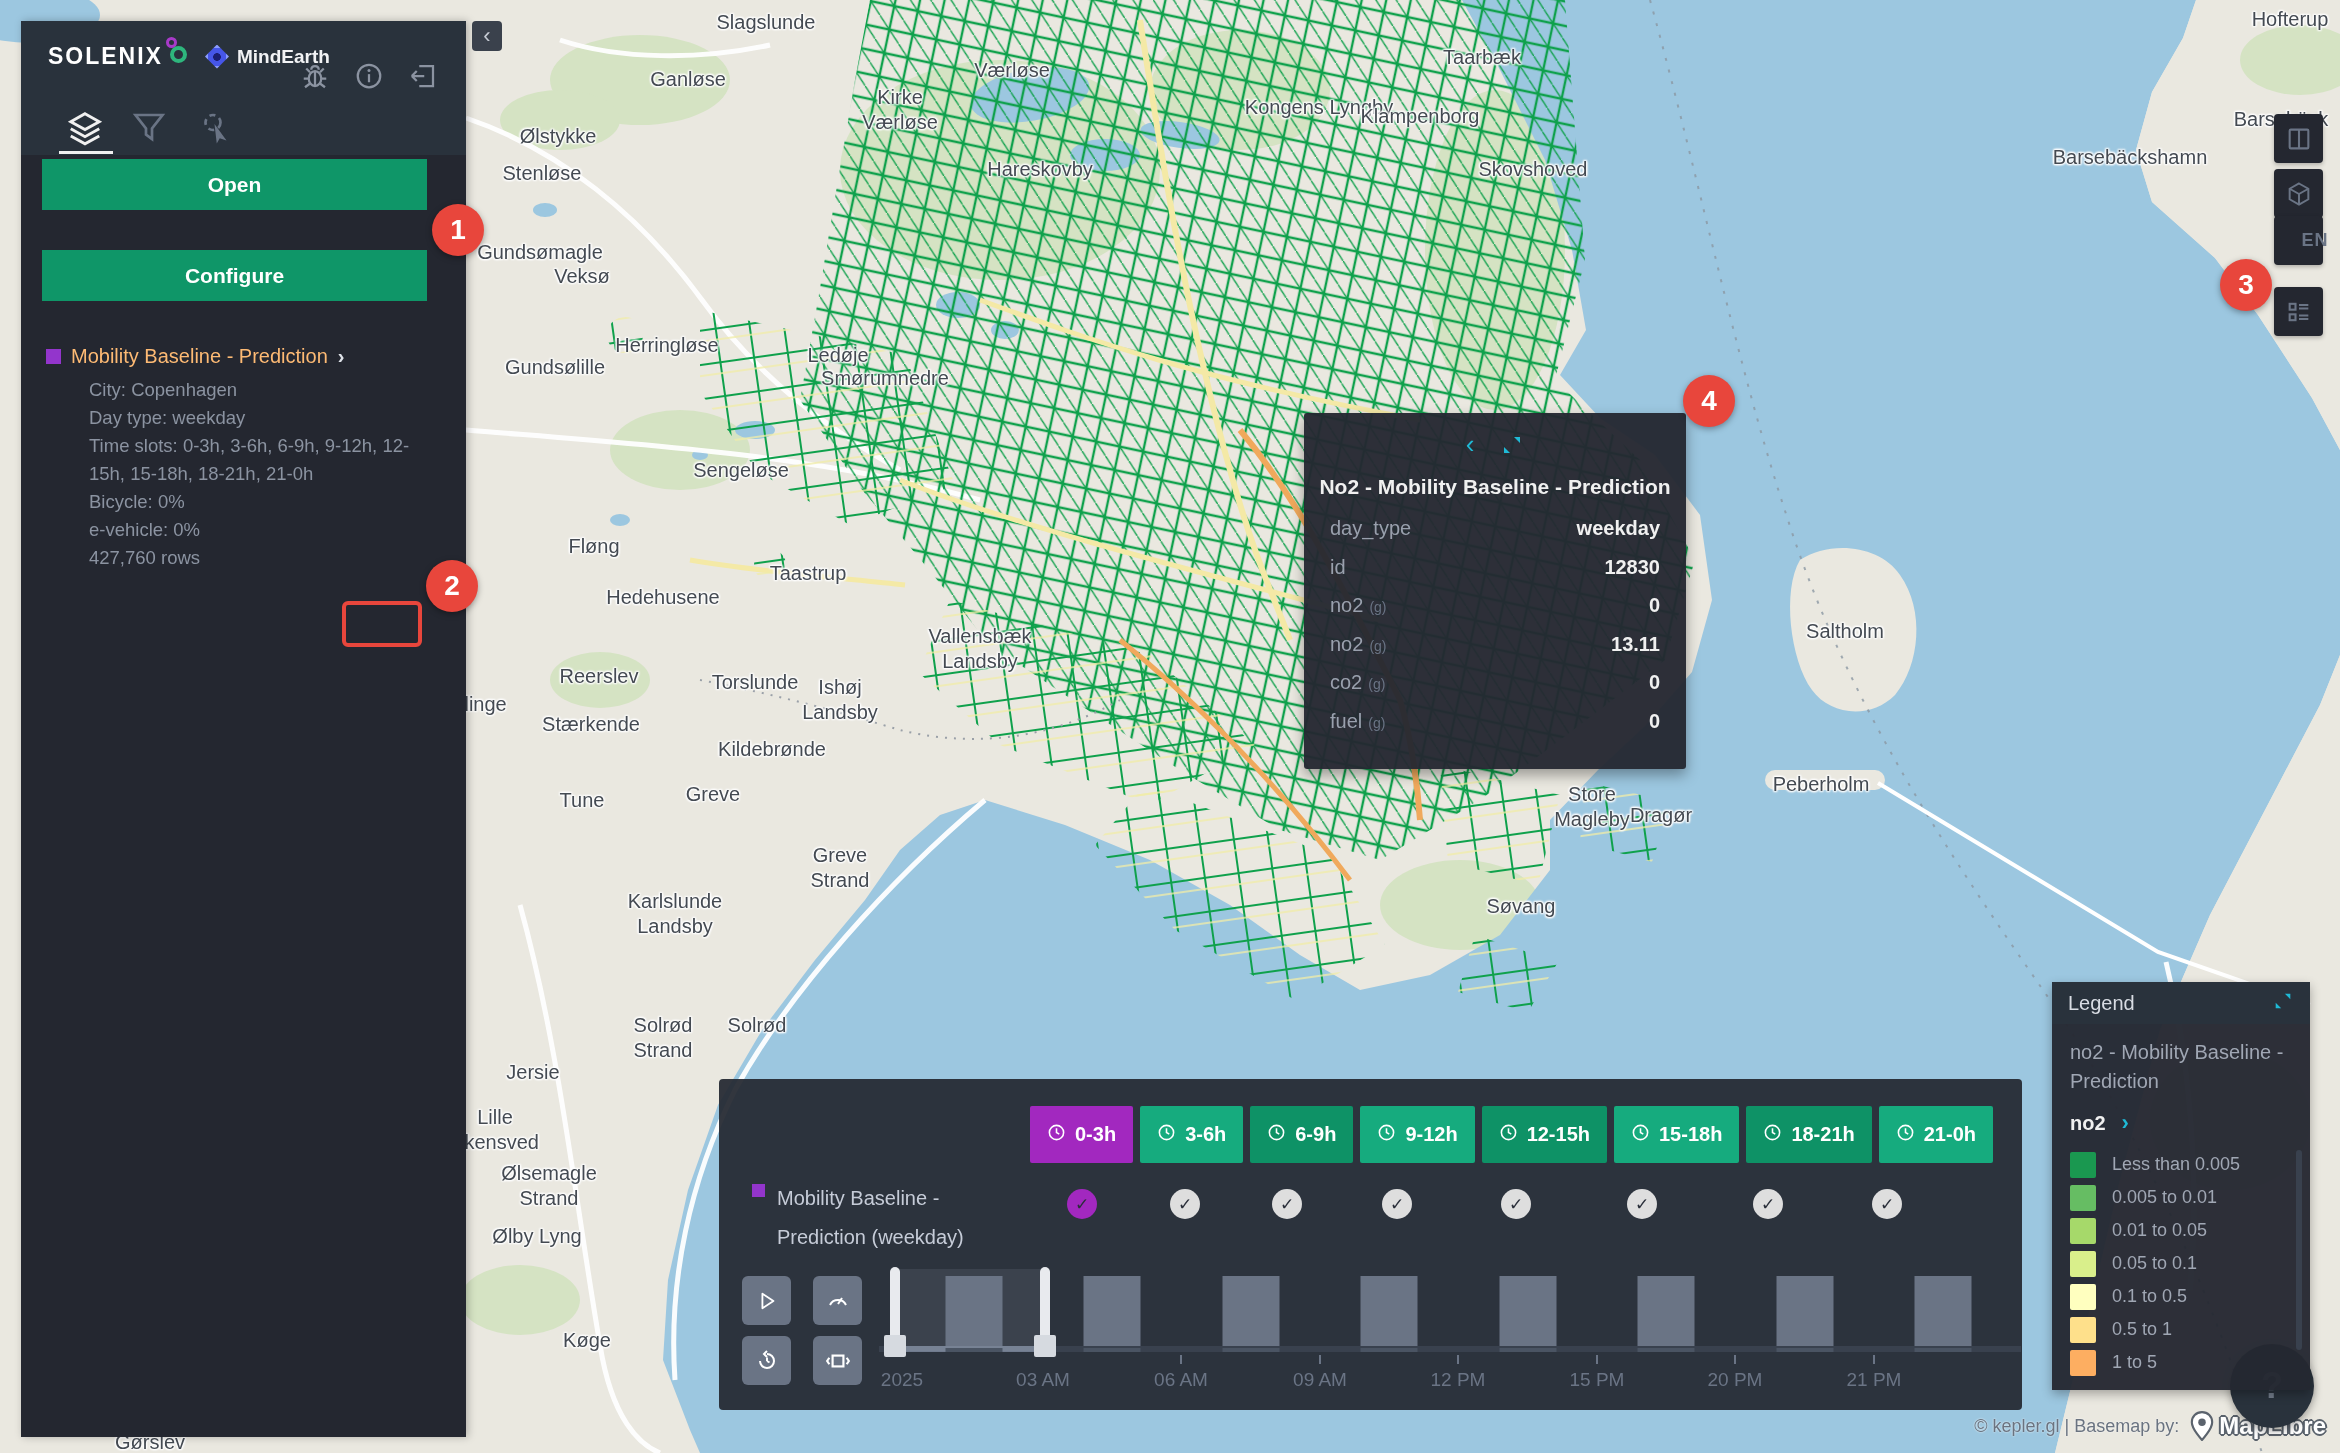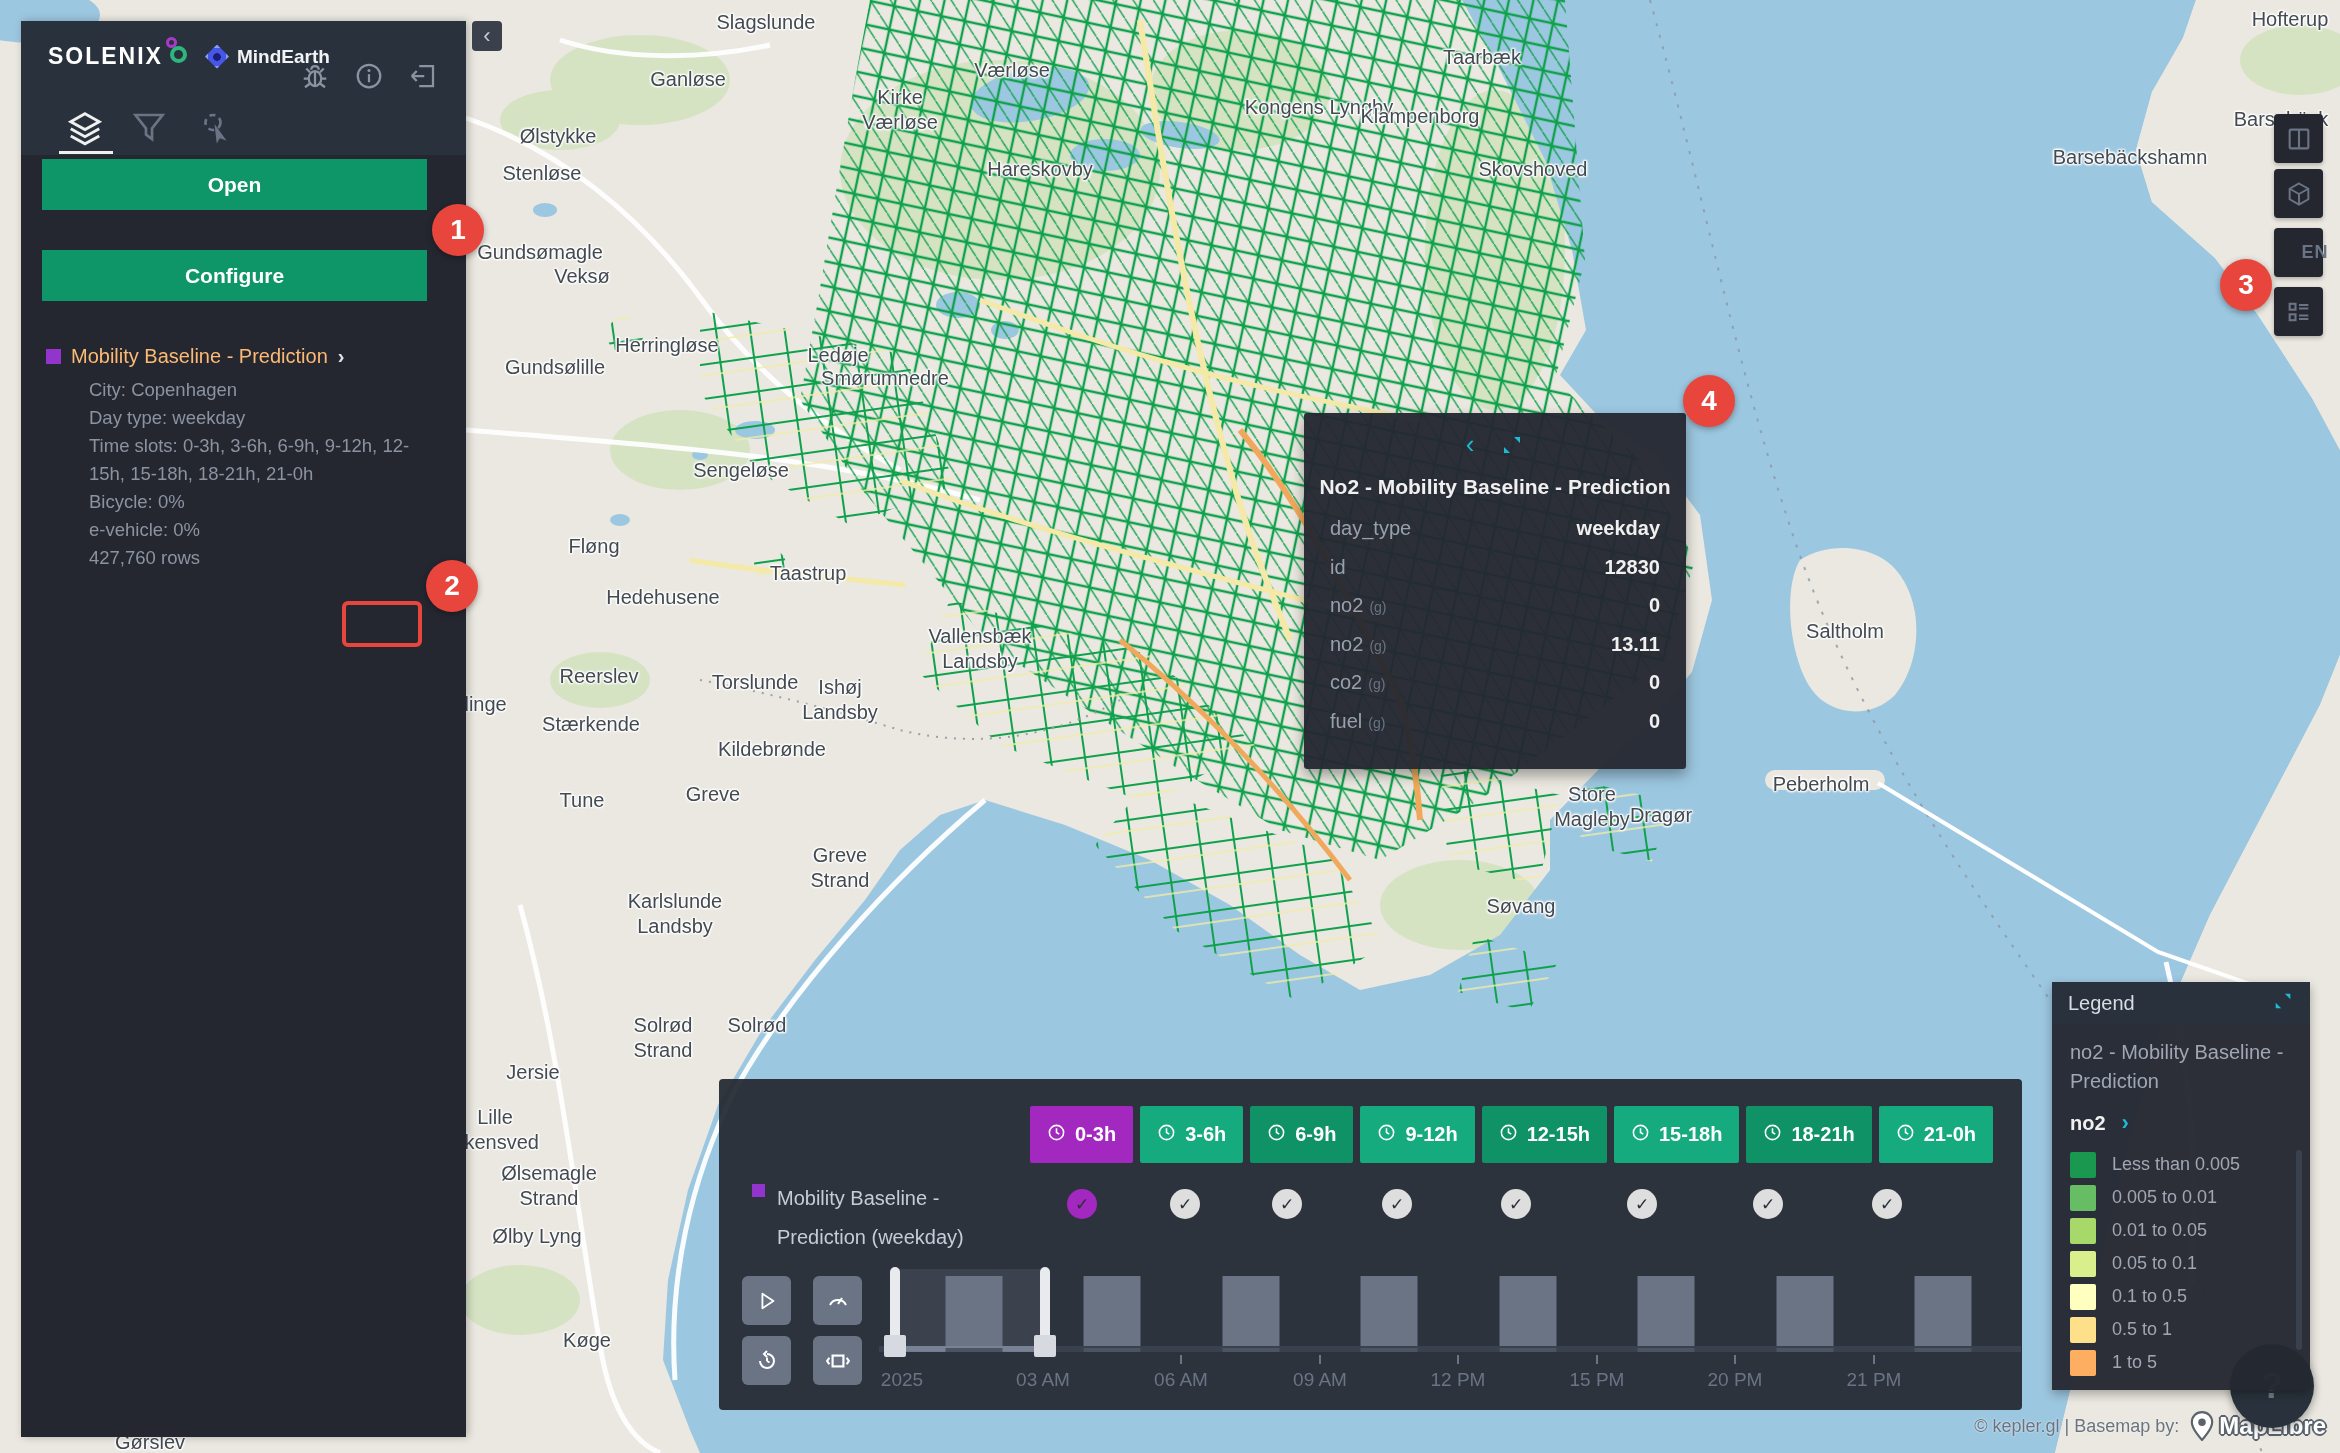--- a/index.html
+++ b/index.html
@@ -369,21 +369,21 @@
       <rect x="4" y="4" width="16" height="16" rx="1"></rect>
         <path d="M12 4 V20"></path>
     </svg>
   </div>
   <div class="map-ctrl" style="top:169px;">
     <svg width="28" height="28" viewBox="0 0 24 24" fill="none" stroke="currentColor" stroke-width="1.7">
       <path d="M12 3 L20 7.5 V16.5 L12 21 L4 16.5 V7.5 Z"></path>
         <path d="M12 12 L20 7.5 M12 12 L4 7.5 M12 12 V21"></path>
     </svg>
   </div>
-  <div class="map-ctrl" id="ctrl-en" style="top:228px;padding-left:33px;">EN</div>
+  <div class="map-ctrl" id="ctrl-en" style="top:216px;padding-left:33px;">EN</div>
   <div class="map-ctrl" style="top:287px;">
     <svg width="28" height="28" viewBox="0 0 24 24" fill="none" stroke="currentColor" stroke-width="1.8">
       <rect x="4" y="5" width="5" height="5"></rect>
         <path d="M12 6 H20 M12 9 H20"></path>
         <rect x="4" y="14" width="5" height="5"></rect>
         <path d="M12 15 H20 M12 18 H20"></path>
     </svg>
   </div>
 
   <div id="tooltip" class="abs">

